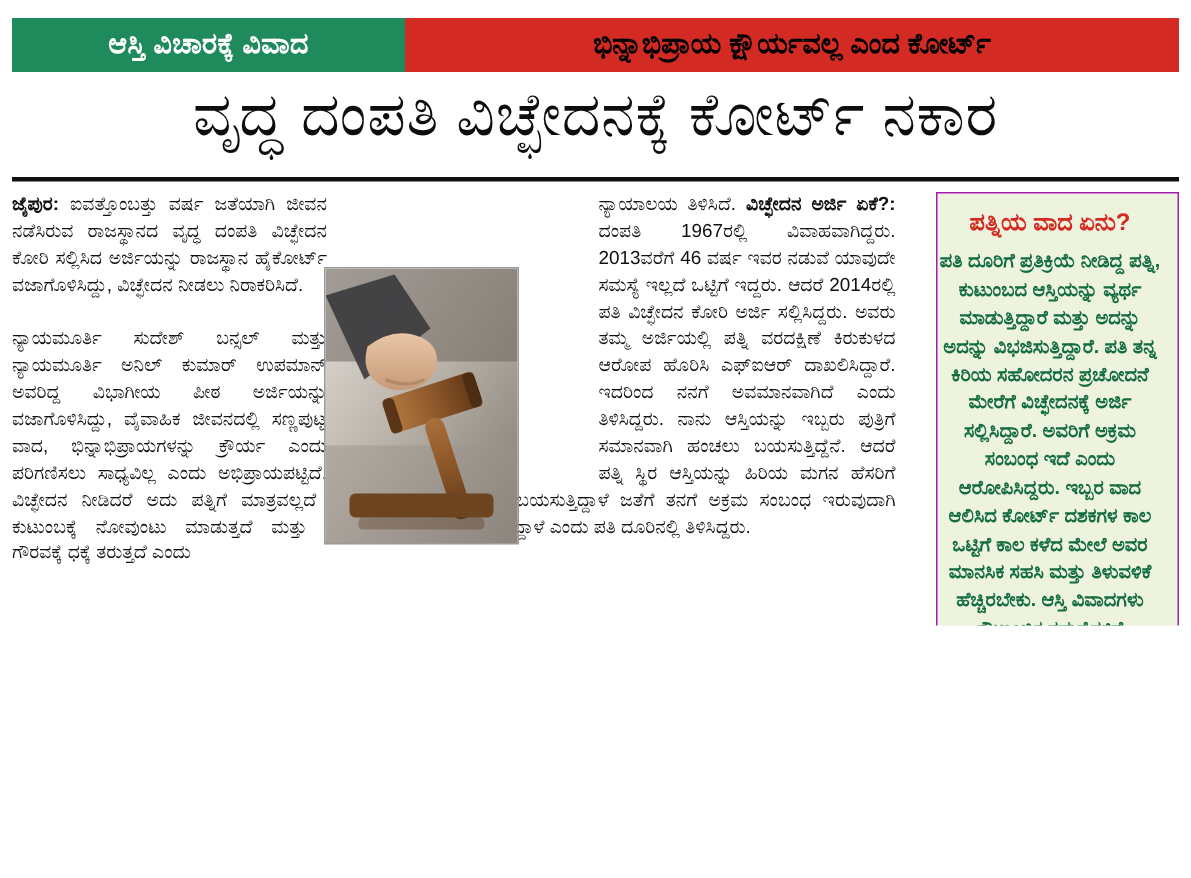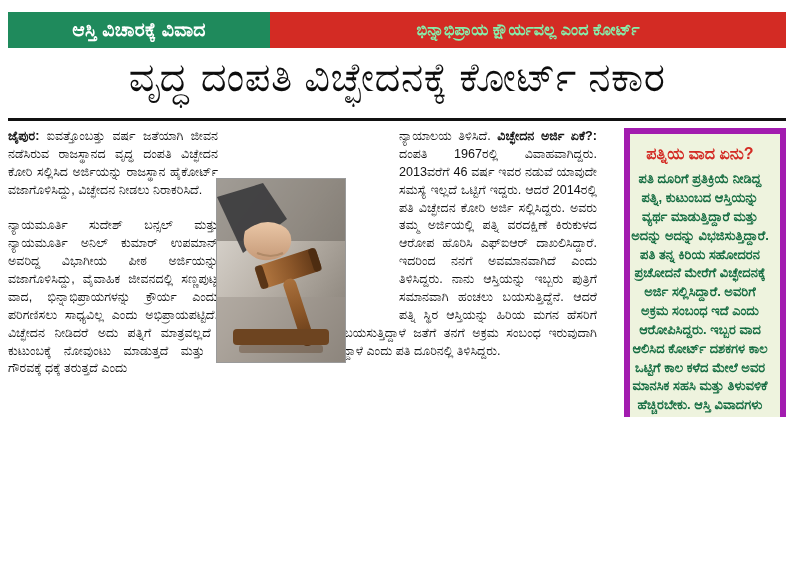--- a/index.html
+++ b/index.html
@@ -30,26 +30,26 @@
     display: flex;
     align-items: center;
     justify-content: center;
     font-size: 19px;
     font-weight: bold;
     letter-spacing: 0.2px;
     padding: 0 6px;
   }
   .kicker-right {
     background: #d32b24;
-    color: #86efac;
+    color: #000000;
     flex: 1 1 auto;
     display: flex;
     align-items: center;
     justify-content: center;
-    font-size: 16px;
+    font-size: 19px;
     font-weight: bold;
     padding: 16px 6px;
   }
 
   
   .headline {
     position: absolute;
     top: 54px; left: 8px;
     width: 778px;
     text-align: center;
@@ -82,21 +82,21 @@
     line-height: 1.42;
     color: #111111;
     text-align: justify;
     text-justify: inter-word;
   }
   .col-1 { flex: 0 0 232px; }
   .col-2 { flex: 0 0 330px; }
   .col-3 {
     flex: 1 1 auto;
     background: #eef3de;
-    border: 6px solid #a21caf;
+    border: 1px solid #a21caf;
     padding: 8px 10px 10px 0;
     color: #146c41;
     text-align: center;
     line-height: 1.45;
     font-size: 13px;
   }
   .col-3 .box-title {
     color: #d32b24;
     font-weight: bold;
     font-size: 16px;

